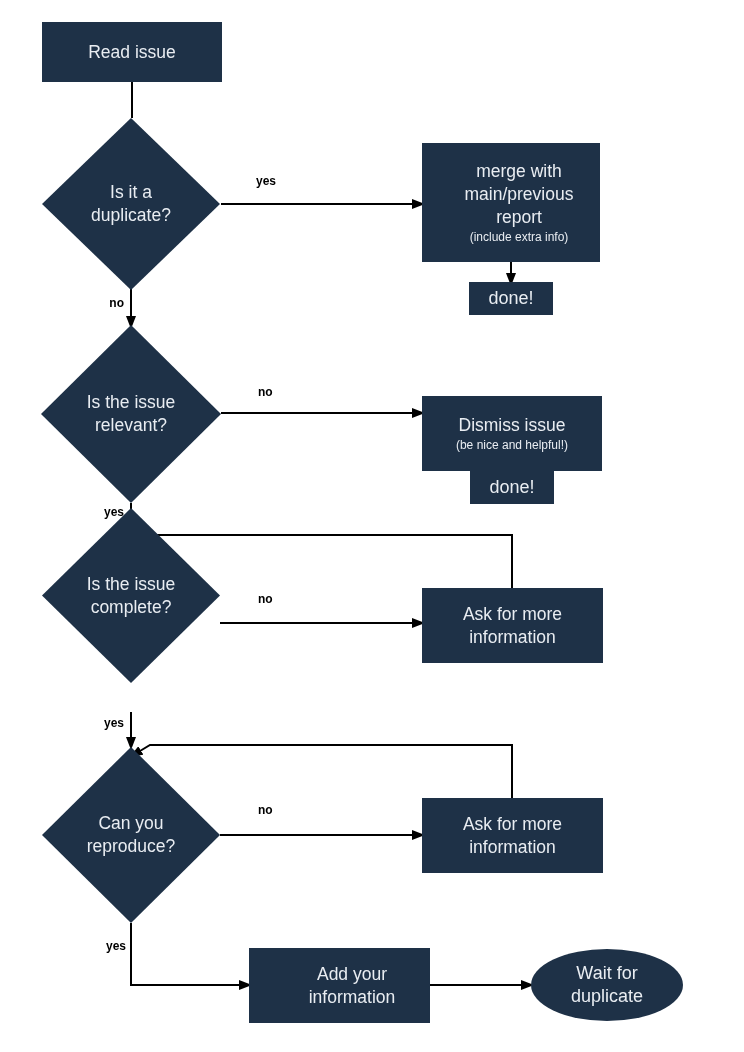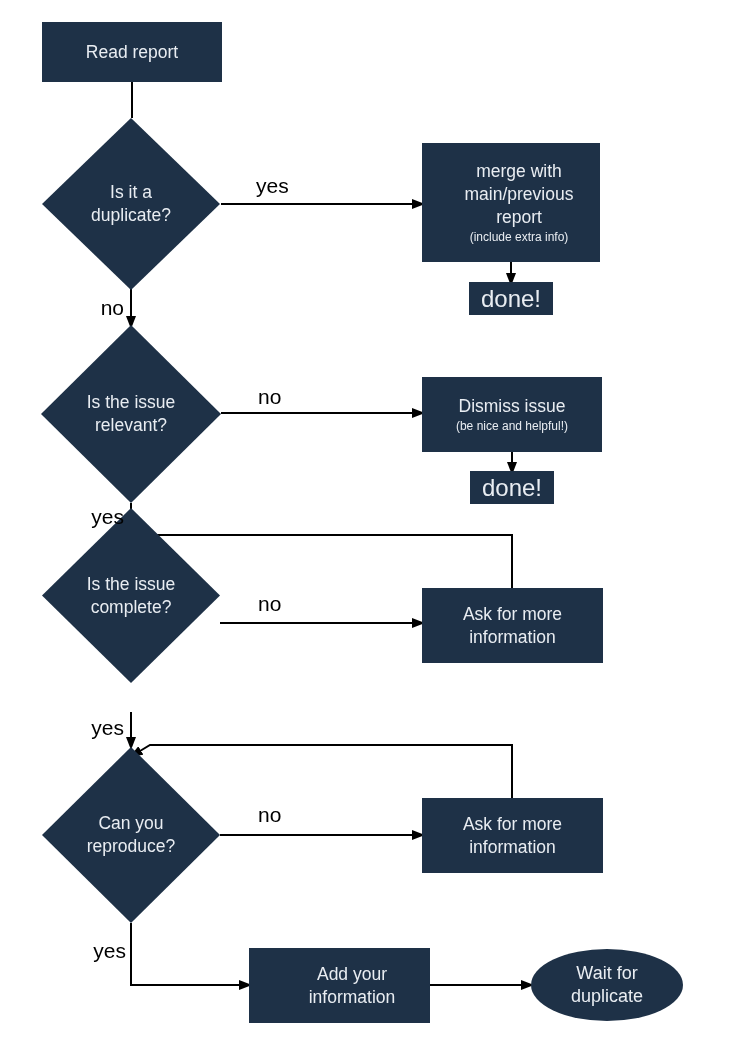--- a/index.html
+++ b/index.html
@@ -24,36 +24,36 @@
   .node .label{font-size:17.5px;line-height:1.3;}
   .node .note{font-size:12px;line-height:1.25;margin-top:1px;}
   .diamond{clip-path:polygon(50% 0,100% 50%,50% 100%,0 50%);align-items:center;}
   
   .n-read{left:42px;top:22px;width:180px;height:60px;}
   .n-dup{left:42px;top:118px;width:178px;height:172px;}
   .n-merge{left:422px;top:143px;width:178px;height:119px;padding-left:16px;}
   .n-merge .label{width:146px;}
   .n-done1{left:469px;top:282px;width:84px;height:33px;}
   .n-rel{left:41px;top:325px;width:180px;height:178px;}
-  .n-dismiss{left:422px;top:377px;width:180px;height:75px;}
+  .n-dismiss{left:422px;top:396px;width:180px;height:75px;}
   .n-done2{left:470px;top:471px;width:84px;height:33px;}
   .n-comp{left:42px;top:508px;width:178px;height:175px;}
   .n-ask1{left:422px;top:588px;width:181px;height:75px;}
   .n-repro{left:42px;top:747px;width:178px;height:176px;}
   .n-ask2{left:422px;top:798px;width:181px;height:75px;}
   .n-add{left:249px;top:948px;width:181px;height:75px;padding-left:25px;}
   .n-wait{left:531px;top:949px;width:152px;height:72px;border-radius:50%;}
   .diamond .label{width:102px;}
   .n-ask1 .label,.n-ask2 .label{width:150px;}
   .n-add .label{width:120px;}
   .n-wait .label{width:100px;font-size:18px;}
-  .n-done1 .label,.n-done2 .label{font-size:24px;width:auto;}
+  .n-done1 .label,.n-done2 .label{font-size:18px;width:auto;}
   
   .edge-label{
-    position:absolute;font-size:21px;font-weight:400;color:var(--label-color);
+    position:absolute;font-size:12px;font-weight:700;color:var(--label-color);
     line-height:1;white-space:nowrap;
   }
   .el-yes1{left:256px;top:175px;width:40px;text-align:left;}
   .el-no1{left:90px;top:297px;width:34px;text-align:right;}
   .el-no2{left:258px;top:386px;width:40px;text-align:left;}
   .el-yes2{left:82px;top:506px;width:42px;text-align:right;}
   .el-no3{left:258px;top:593px;width:40px;text-align:left;}
   .el-yes3{left:82px;top:717px;width:42px;text-align:right;}
   .el-no4{left:258px;top:804px;width:40px;text-align:left;}
   .el-yes4{left:88px;top:940px;width:38px;text-align:right;}
@@ -81,21 +81,21 @@
       <path d="M220 623 H413" marker-end="url(#arrow)"></path>
       <path d="M131 712 V738" marker-end="url(#arrow)"></path>
       <path d="M512 798 V745 H150 L140 751" marker-end="url(#arrow)"></path>
       <path d="M220 835 H413" marker-end="url(#arrow)"></path>
       <path d="M131 923 V985 H240" marker-end="url(#arrow)"></path>
       <path d="M430 985 H522" marker-end="url(#arrow)"></path>
     </g>
   </svg>
 
   <div class="node n-read">
-    <span class="label">Read report</span>
+    <span class="label">Read issue</span>
   </div>
 
   <div class="node diamond n-dup">
     <span class="label">Is it a duplicate?</span>
   </div>
 
   <div class="node n-merge">
     <span class="label">merge with main/previous report</span>
     <span class="note">(include extra info)</span>
   </div>

